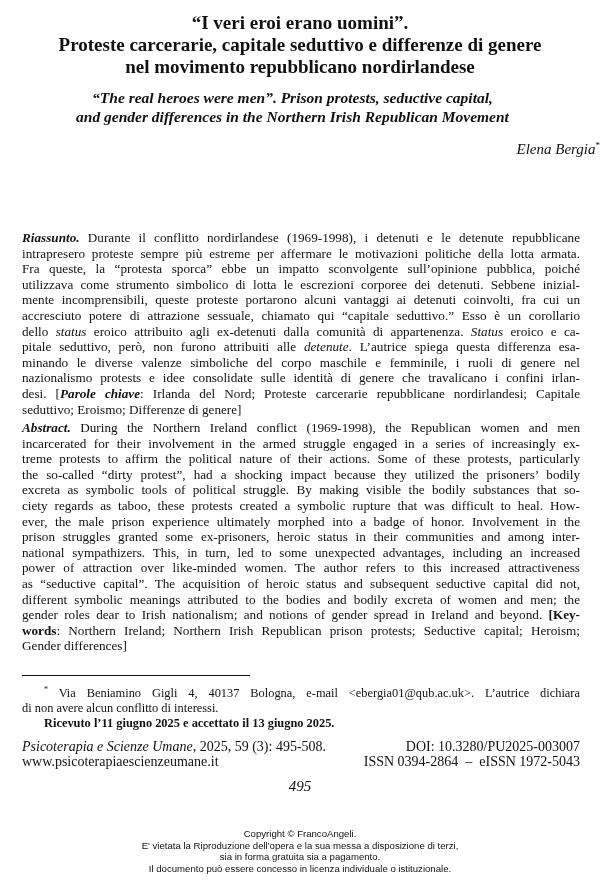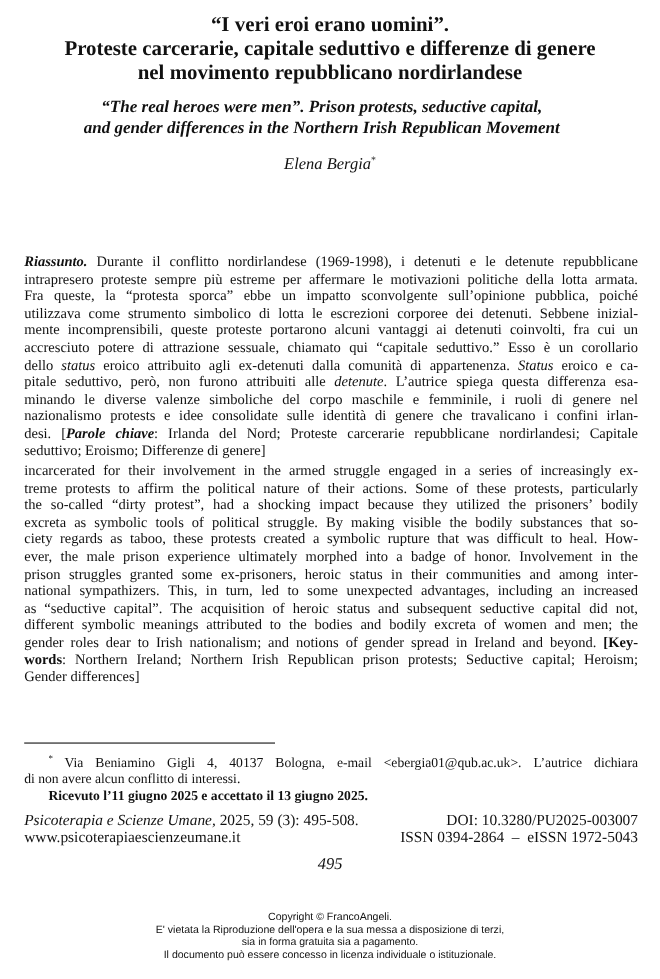--- a/index.html
+++ b/index.html
@@ -1,20 +1,20 @@
 <!DOCTYPE html>
 <html><head>
 <meta charset="utf-8">
 <style>
   html, body { margin: 0; padding: 0; background: #ffffff; }
   body { width: 600px; height: 890px; position: relative; overflow: hidden; color: #111; font-family: "Liberation Serif", serif; }
   .abs { position: absolute; }
   .title { left: 0; width: 600px; text-align: center; font-weight: bold; font-size: 19px; line-height: 22px; }
   .subtitle { left: 0; width: 585px; text-align: center; font-weight: bold; font-style: italic; font-size: 15.5px; line-height: 19px; }
-  .author { left: 0; width: 600px; text-align: center; font-style: italic; font-size: 15px; }
+  .author { left: 0; width: 600px; text-align: right; font-style: italic; font-size: 15px; }
   .author sup { font-size: 9px; font-style: normal; vertical-align: 6px; }
   .body-text { left: 22px; width: 558px; font-size: 13.2px; line-height: 15.6px; text-align: justify; }
   .body-text .line { display: block; text-align: justify; text-align-last: justify; white-space: nowrap; height: 15.6px; }
   .body-text .line.last { text-align-last: left; }
   .fn { left: 22px; width: 558px; font-size: 12.4px; line-height: 15px; }
   .rule { left: 22px; top: 675px; width: 228px; height: 1px; background: #111; }
   .meta { left: 22px; width: 558px; font-size: 14px; line-height: 15px; }
   .row { display: flex; justify-content: space-between; }
   .pagenum { left: 0; width: 600px; text-align: center; font-style: italic; font-size: 15px; top: 778px; }
   .copyright { left: 0; width: 600px; text-align: center; font-family: Liberation Sans, sans-serif; font-size: 9.6px; line-height: 11.5px; top: 828px; }
@@ -48,28 +48,30 @@
   <span class="line">accresciuto potere di attrazione sessuale, chiamato qui “capitale seduttivo.” Esso è un corollario</span>
   <span class="line"><span>dello </span><i>status</i><span> eroico attribuito agli ex-detenuti dalla comunità di appartenenza. </span><i>Status</i><span> eroico e ca-</span></span>
   <span class="line"><span>pitale seduttivo, però, non furono attribuiti alle </span><i>detenute</i><span>. L’autrice spiega questa differenza esa-</span></span>
   <span class="line">minando le diverse valenze simboliche del corpo maschile e femminile, i ruoli di genere nel</span>
   <span class="line">nazionalismo protests e idee consolidate sulle identità di genere che travalicano i confini irlan-</span>
   <span class="line"><span>desi. [</span><b><i>Parole chiave</i></b><span>: Irlanda del Nord; Proteste carcerarie repubblicane nordirlandesi; Capitale</span></span>
   <span class="line last">seduttivo; Eroismo; Differenze di genere]</span>
 </div>
 
 <div class="abs body-text" style="top:420px;">
+  <span class="line"><b><i>Abstract.</i></b><span> During the Northern Ireland conflict (1969-1998), the Republican women and men</span></span>
   <span class="line">incarcerated for their involvement in the armed struggle engaged in a series of increasingly ex-</span>
   <span class="line">treme protests to affirm the political nature of their actions. Some of these protests, particularly</span>
   <span class="line">the so-called “dirty protest”, had a shocking impact because they utilized the prisoners’ bodily</span>
   <span class="line">excreta as symbolic tools of political struggle. By making visible the bodily substances that so-</span>
   <span class="line">ciety regards as taboo, these protests created a symbolic rupture that was difficult to heal. How-</span>
   <span class="line">ever, the male prison experience ultimately morphed into a badge of honor. Involvement in the</span>
   <span class="line">prison struggles granted some ex-prisoners, heroic status in their communities and among inter-</span>
   <span class="line">national sympathizers. This, in turn, led to some unexpected advantages, including an increased</span>
+  <span class="line">power of attraction over like-minded women. The author refers to this increased attractiveness</span>
   <span class="line">as “seductive capital”. The acquisition of heroic status and subsequent seductive capital did not,</span>
   <span class="line">different symbolic meanings attributed to the bodies and bodily excreta of women and men; the</span>
   <span class="line"><span>gender roles dear to Irish nationalism; and notions of gender spread in Ireland and beyond. </span><b>[Key-</b></span>
   <span class="line"><b>words</b><span>: Northern Ireland; Northern Irish Republican prison protests; Seductive capital; Heroism;</span></span>
   <span class="line last">Gender differences]</span>
 </div>
 
 <div class="abs rule"></div>
 <div class="abs fn" style="top:682px;">
   <div style="text-indent:22px; text-align:justify; text-align-last:justify; white-space:nowrap;"><sup style="font-size:8px;">*</sup><span> Via Beniamino Gigli 4, 40137 Bologna, e-mail &lt;ebergia01@qub.ac.uk&gt;. L’autrice dichiara</span></div>

